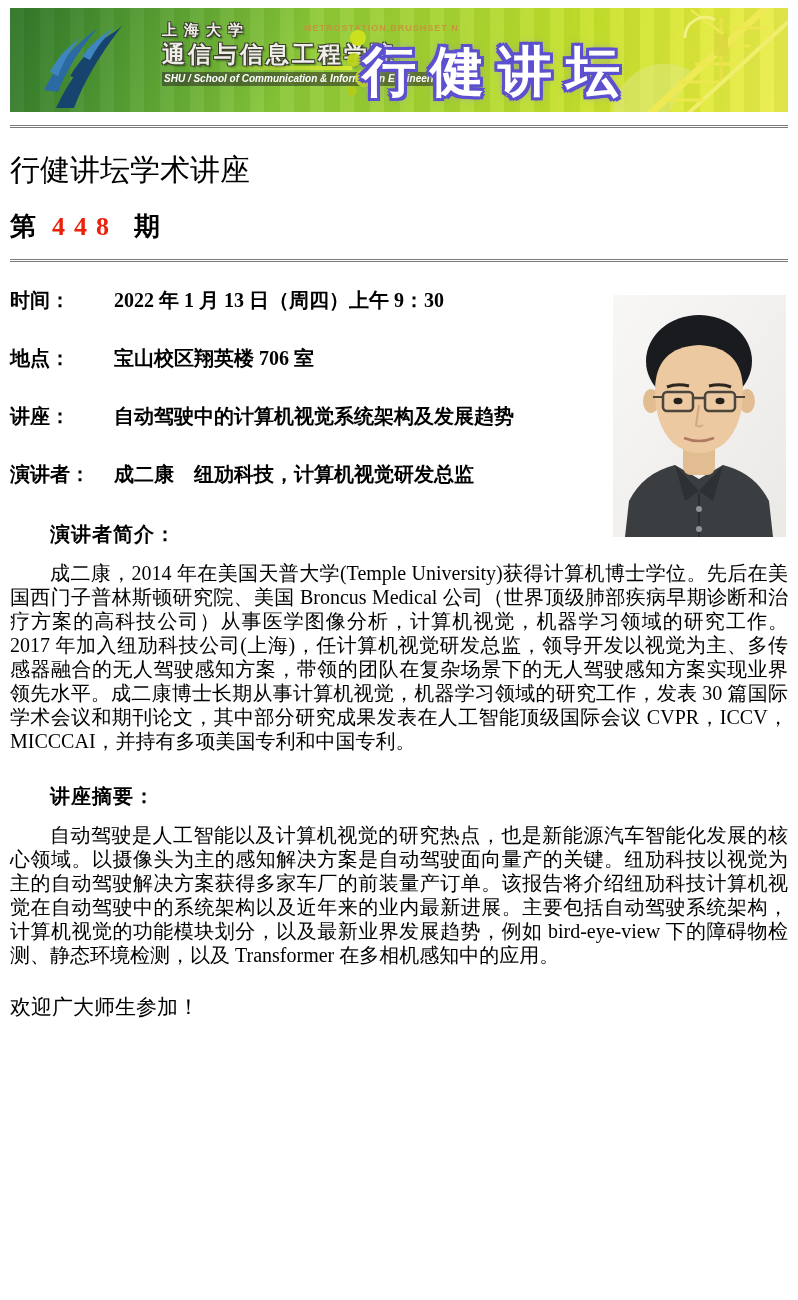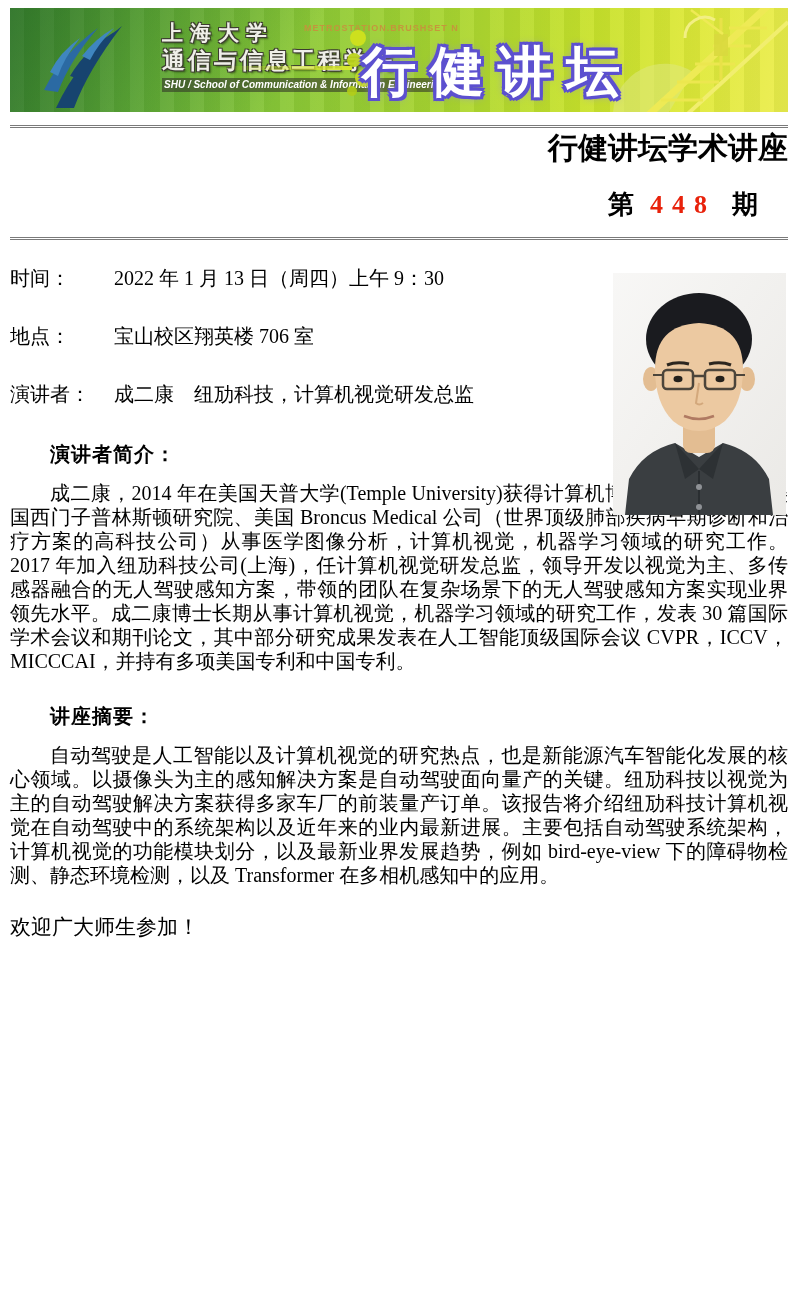--- a/index.html
+++ b/index.html
@@ -20,21 +20,21 @@
   .banner::before { 
     content:""; position:absolute; inset:0;
     background:
       linear-gradient(120deg, rgba(15,75,25,.45) 0%, rgba(15,75,25,0) 38%),
       repeating-linear-gradient(90deg, rgba(255,255,255,.05) 0 14px, rgba(0,60,0,.05) 14px 30px);
   }
   .banner-logo { position:absolute; left:16px; top:8px; width:126px; height:92px; }
   .banner-names { position:absolute; left:152px; top:14px; line-height:1;
     font-family:"Liberation Sans","DejaVu Sans",sans-serif; font-weight:bold; color:#efefe8;
     text-shadow:-1px -1px 0 #3c3c30, 1px -1px 0 #3c3c30, -1px 1px 0 #3c3c30, 1px 1px 0 #3c3c30, 2px 2px 2px rgba(0,0,0,.45); }
-  .banner-uni { font-size:21px; letter-spacing:7px; }
+  .banner-uni { font-size:15px; letter-spacing:7px; }
   .banner-school { font-size:23px; letter-spacing:3px; margin-top:6px; }
   .banner-school-en {
     margin-top:6px; display:inline-block; background:rgba(50,55,40,.6);
     color:#fff; font-size:10px; font-style:italic; font-weight:bold;
     padding:2px 8px 2px 2px; letter-spacing:0; text-shadow:none; white-space:nowrap;
   }
   .banner-watermark { position:absolute; left:294px; top:15px; color:#c8913d;
     font-family:"Liberation Sans",sans-serif; font-size:9px; font-weight:bold;
     letter-spacing:1px; opacity:.9; }
   .banner-dots { position:absolute; left:334px; top:20px; width:30px; height:70px; }
@@ -48,27 +48,27 @@
       -3px -3px 0 #5c50cf, 3px -3px 0 #5c50cf, -3px 3px 0 #5c50cf, 3px 3px 0 #5c50cf,
       0 -3px 0 #5c50cf, 0 3px 0 #5c50cf, -3px 0 0 #5c50cf, 3px 0 0 #5c50cf,
       0 0 9px #8a7df0;
   }
   .banner-towers { position:absolute; right:0; top:0; width:215px; height:104px; }
 
   
   .double-rule { height:3px; border-top:1px solid #7a7a7a; border-bottom:1px solid #7a7a7a; }
   .rule-1 { margin-top:13px; }
   .rule-2 { margin-top:15px; }
-  .doc-title { text-align:right; font-size:30px; font-weight:bold; }
-  .issue { text-align:right; padding-right:30px; font-size:26px; font-weight:bold; margin-top:18px; margin-bottom:15px; }
+  .doc-title { text-align:left; font-size:30px; font-weight:normal; margin-top:22px; }
+  .issue { text-align:left; padding-right:30px; font-size:26px; font-weight:bold; margin-top:18px; margin-bottom:15px; }
   .issue-num { color:#e8220b; margin:0 16px; letter-spacing:9px; }
 
   
   .content { position:relative; margin-top:27px; }
-  .info-row { font-size:20px; font-weight:normal; line-height:22px; margin-bottom:36px; }
+  .info-row { font-size:20px; font-weight:bold; line-height:22px; margin-bottom:36px; }
   .info-label { display:inline-block; width:104px; vertical-align:top; }
   .info-value { display:inline-block; max-width:480px; vertical-align:top; }
   .speaker-photo { position:absolute; right:2px; top:6px; width:173px; height:242px; }
 
   .section-heading { font-size:20px; font-weight:bold; margin-top:30px; letter-spacing:1px;margin-left:40px; }
   .para { font-size:20px; line-height:24px; text-align:justify; text-indent:2em; margin-top:13px; }
 
   .footer { margin-top:26px; font-family:"Liberation Sans","DejaVu Sans",sans-serif; font-size:21px; }
   .footer-welcome { margin-top:26px; }
 </style>
@@ -182,20 +182,23 @@
       </svg>
     </span>
 
     <div class="info-row">
       <span class="info-label">时间：</span><span class="info-value">2022 年 1 月 13 日（周四）上午 9：30</span>
     </div>
     <div class="info-row">
       <span class="info-label">地点：</span><span class="info-value">宝山校区翔英楼 706 室</span>
     </div>
     <div class="info-row">
+      <span class="info-label">讲座：</span><span class="info-value">自动驾驶中的计算机视觉系统架构及发展趋势</span>
+    </div>
+    <div class="info-row">
       <span class="info-label">演讲者：</span><span class="info-value">成二康　纽劢科技，计算机视觉研发总监</span>
     </div>
 
     <div class="section-heading">演讲者简介：</div>
     <p class="para">成二康，2014 年在美国天普大学(Temple University)获得计算机博士学位。先后在美国西门子普林斯顿研究院、美国 Broncus Medical 公司（世界顶级肺部疾病早期诊断和治疗方案的高科技公司）从事医学图像分析，计算机视觉，机器学习领域的研究工作。2017 年加入纽劢科技公司(上海)，任计算机视觉研发总监，领导开发以视觉为主、多传感器融合的无人驾驶感知方案，带领的团队在复杂场景下的无人驾驶感知方案实现业界领先水平。成二康博士长期从事计算机视觉，机器学习领域的研究工作，发表 30 篇国际学术会议和期刊论文，其中部分研究成果发表在人工智能顶级国际会议 CVPR，ICCV，MICCCAI，并持有多项美国专利和中国专利。</p>
 
     <div class="section-heading">讲座摘要：</div>
     <p class="para">自动驾驶是人工智能以及计算机视觉的研究热点，也是新能源汽车智能化发展的核心领域。以摄像头为主的感知解决方案是自动驾驶面向量产的关键。纽劢科技以视觉为主的自动驾驶解决方案获得多家车厂的前装量产订单。该报告将介绍纽劢科技计算机视觉在自动驾驶中的系统架构以及近年来的业内最新进展。主要包括自动驾驶系统架构，计算机视觉的功能模块划分，以及最新业界发展趋势，例如 bird-eye-view 下的障碍物检测、静态环境检测，以及 Transformer 在多相机感知中的应用。</p>
 
     <div class="footer">

